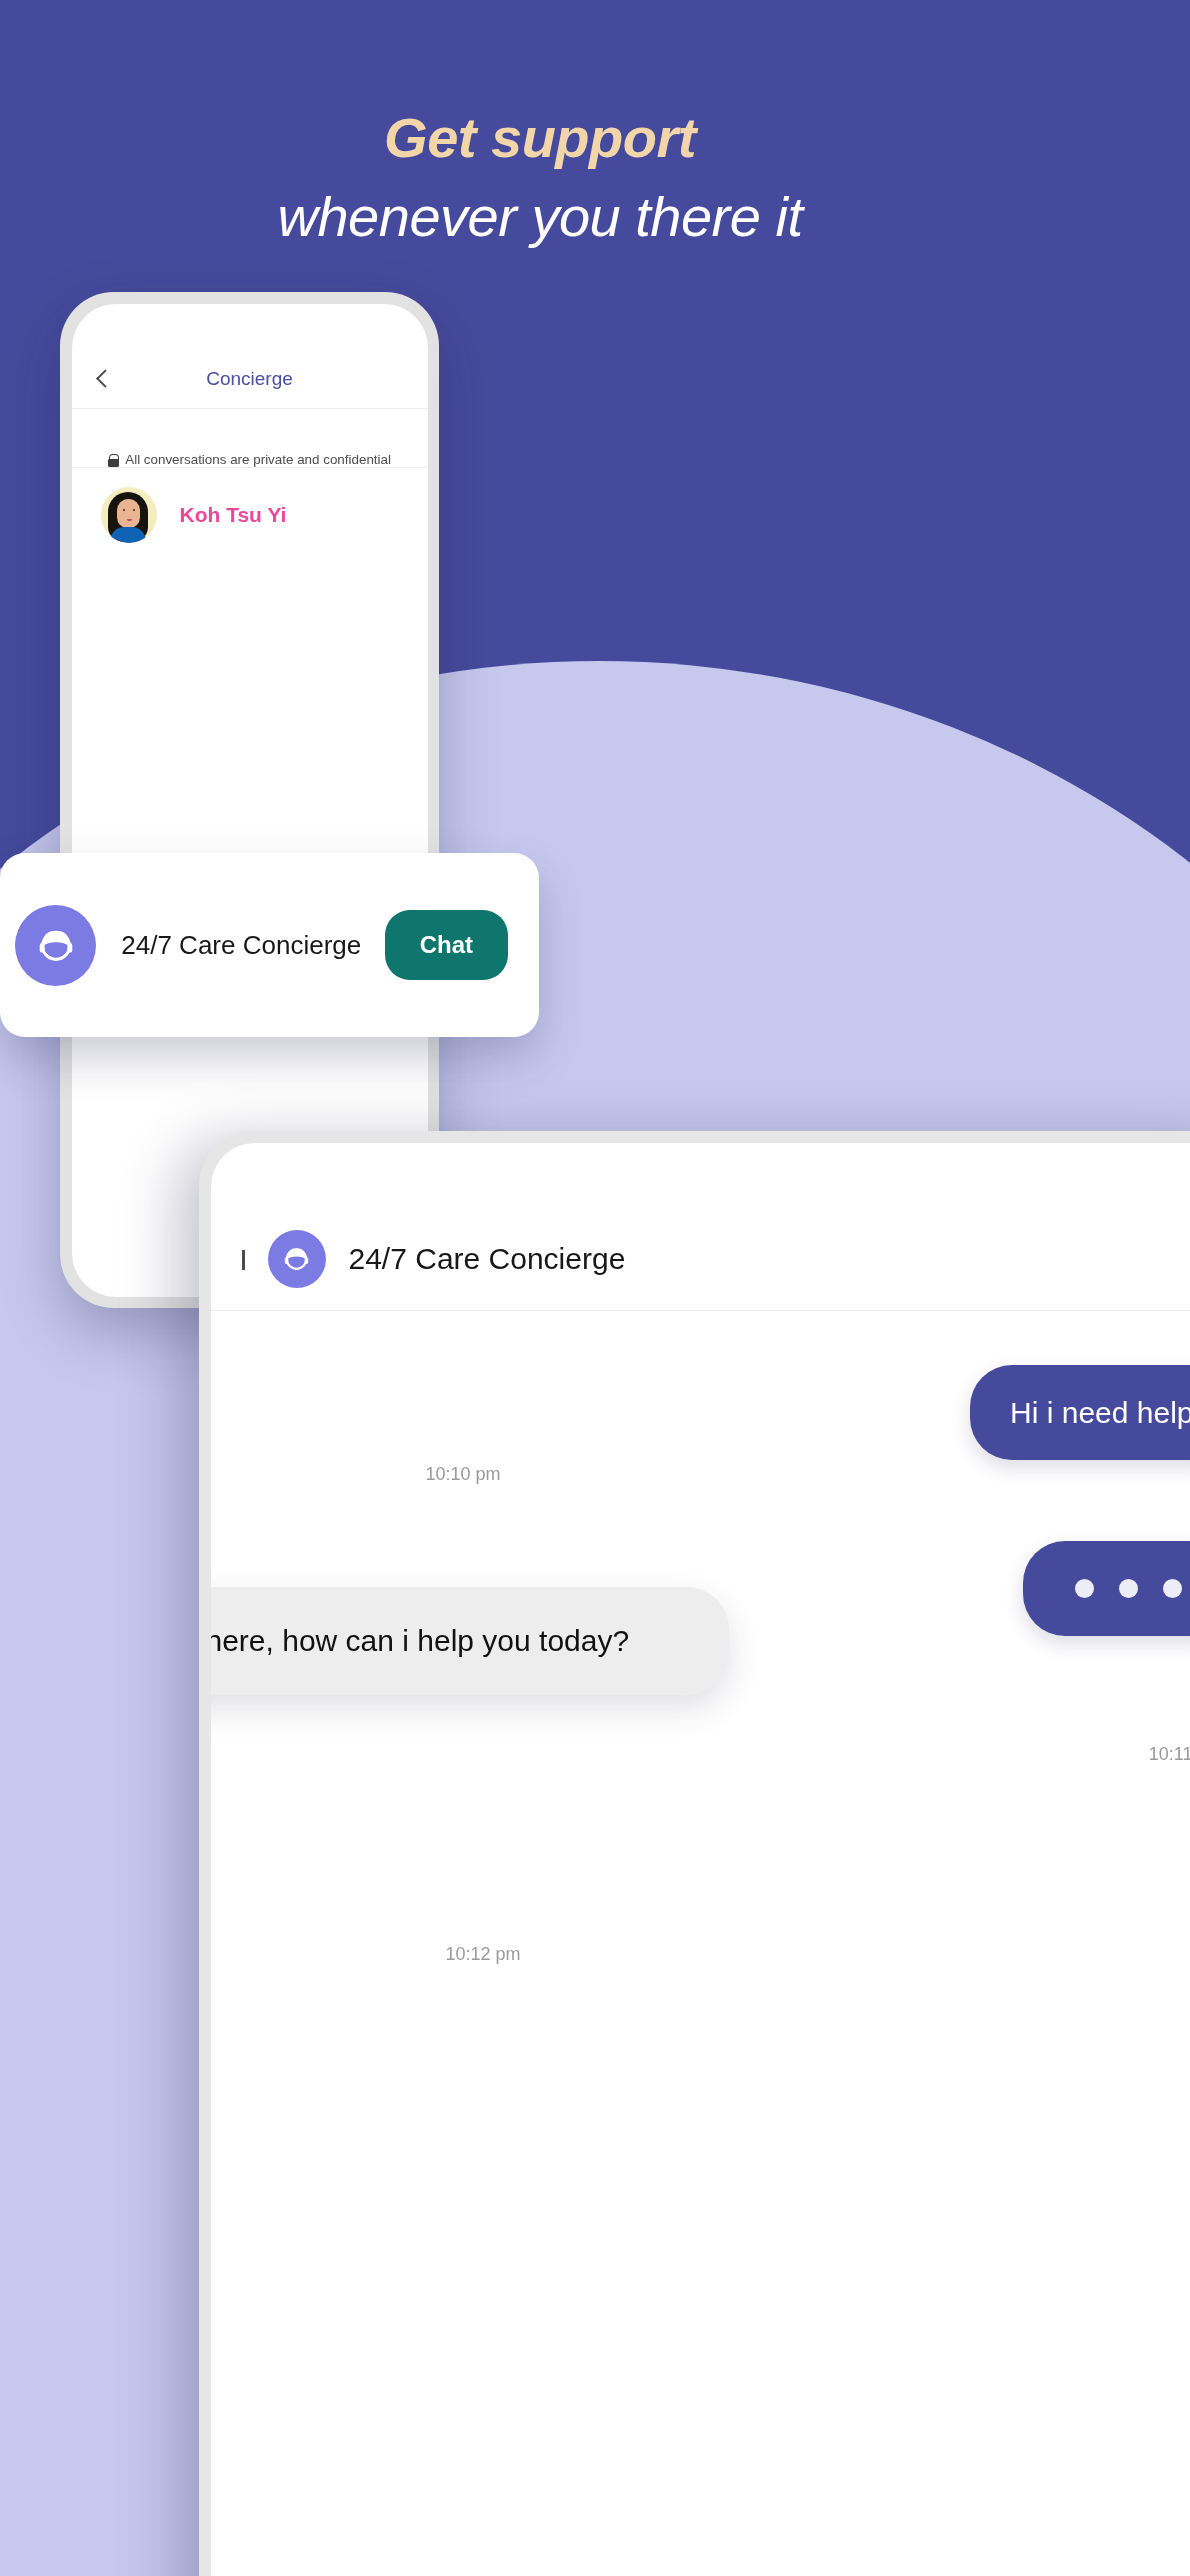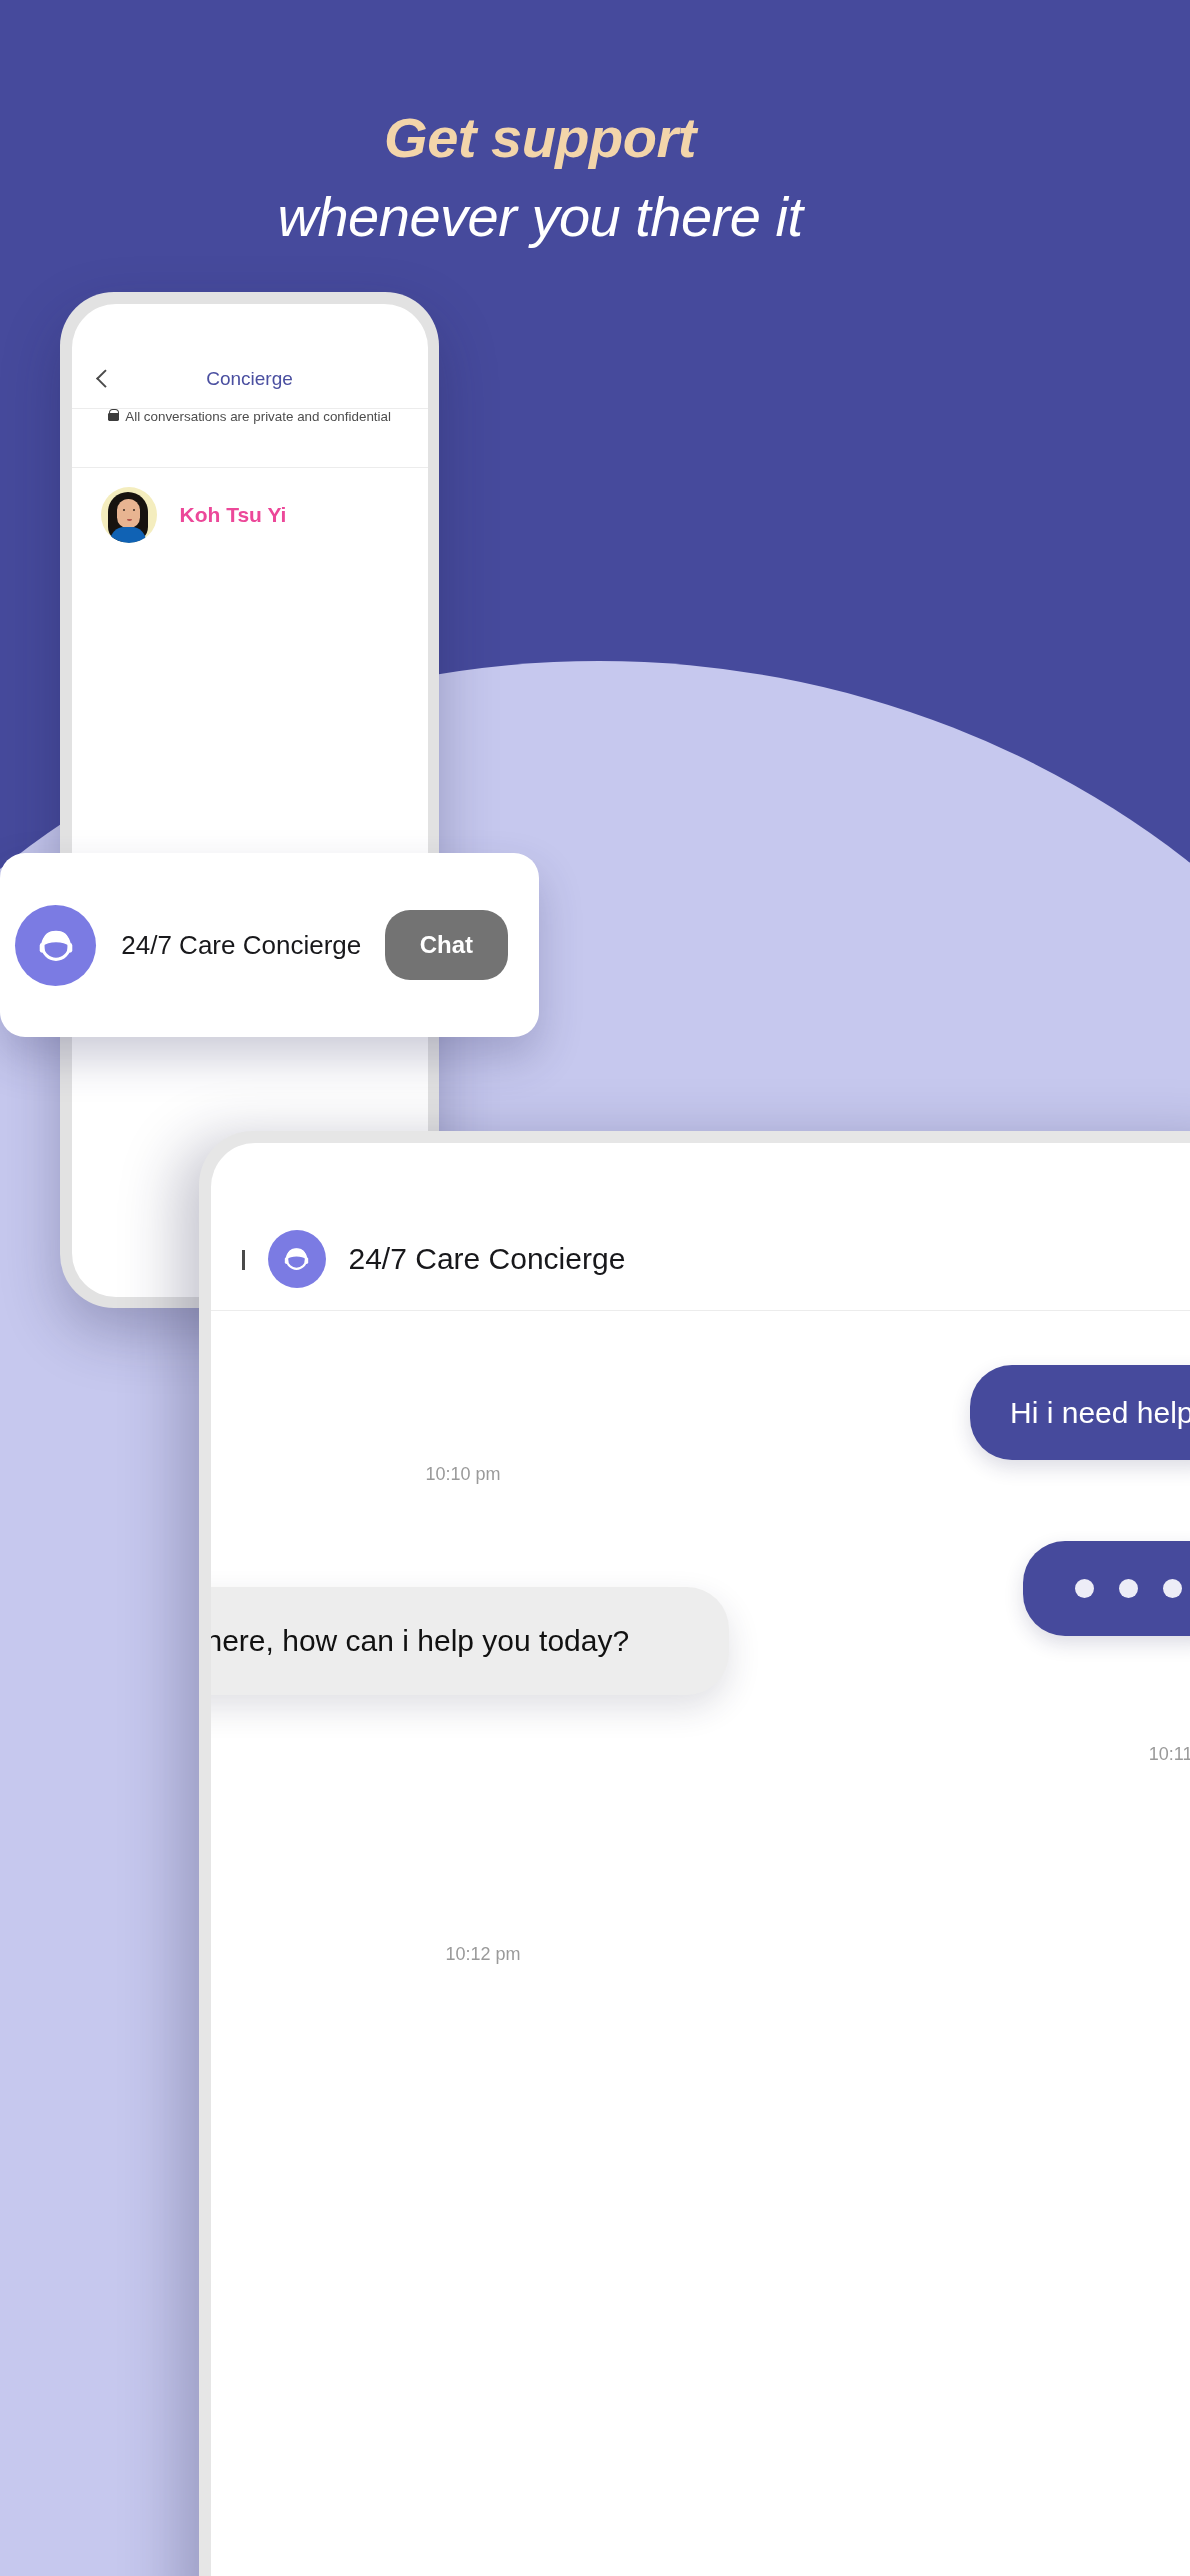--- a/index.html
+++ b/index.html
@@ -101,21 +101,21 @@
     text-align:center;
     font-size:19px;
     color:#4A4FA0;
     font-weight:500;
     pointer-events:none;
   }
   .p1-divider{ height:1px; background:#ECECEC; }
 
   .p1-privacy{
     height:58px;
-    display:flex; align-items:flex-start; justify-content:center;
+    display:flex; align-items:flex-end; justify-content:center;
     gap:6.7px;
     font-size:13.4px;
     color:#4D4D4D;
   }
   .lock-ico{
     width:10.5px; height:12.5px;
     position:relative;
     flex:0 0 auto;
   }
   .lock-ico::before{
@@ -218,21 +218,21 @@
     position:relative;
   }
   .headset-ico svg{ width:100%; height:100%; display:block; }
   .concierge-label{
     font-size:26px;
     color:#18181B;
     font-weight:400;
     flex:1 1 auto;
   }
   #chat-button{
-    background:#737373;
+    background:#0f766e;
     color:#FFFFFF;
     border:none;
     border-radius:25px;
     font-size:24px;
     font-weight:bold;
     font-family:"Liberation Sans", sans-serif;
     padding:21px 35px;
     cursor:pointer;
     flex:0 0 auto;
   }

